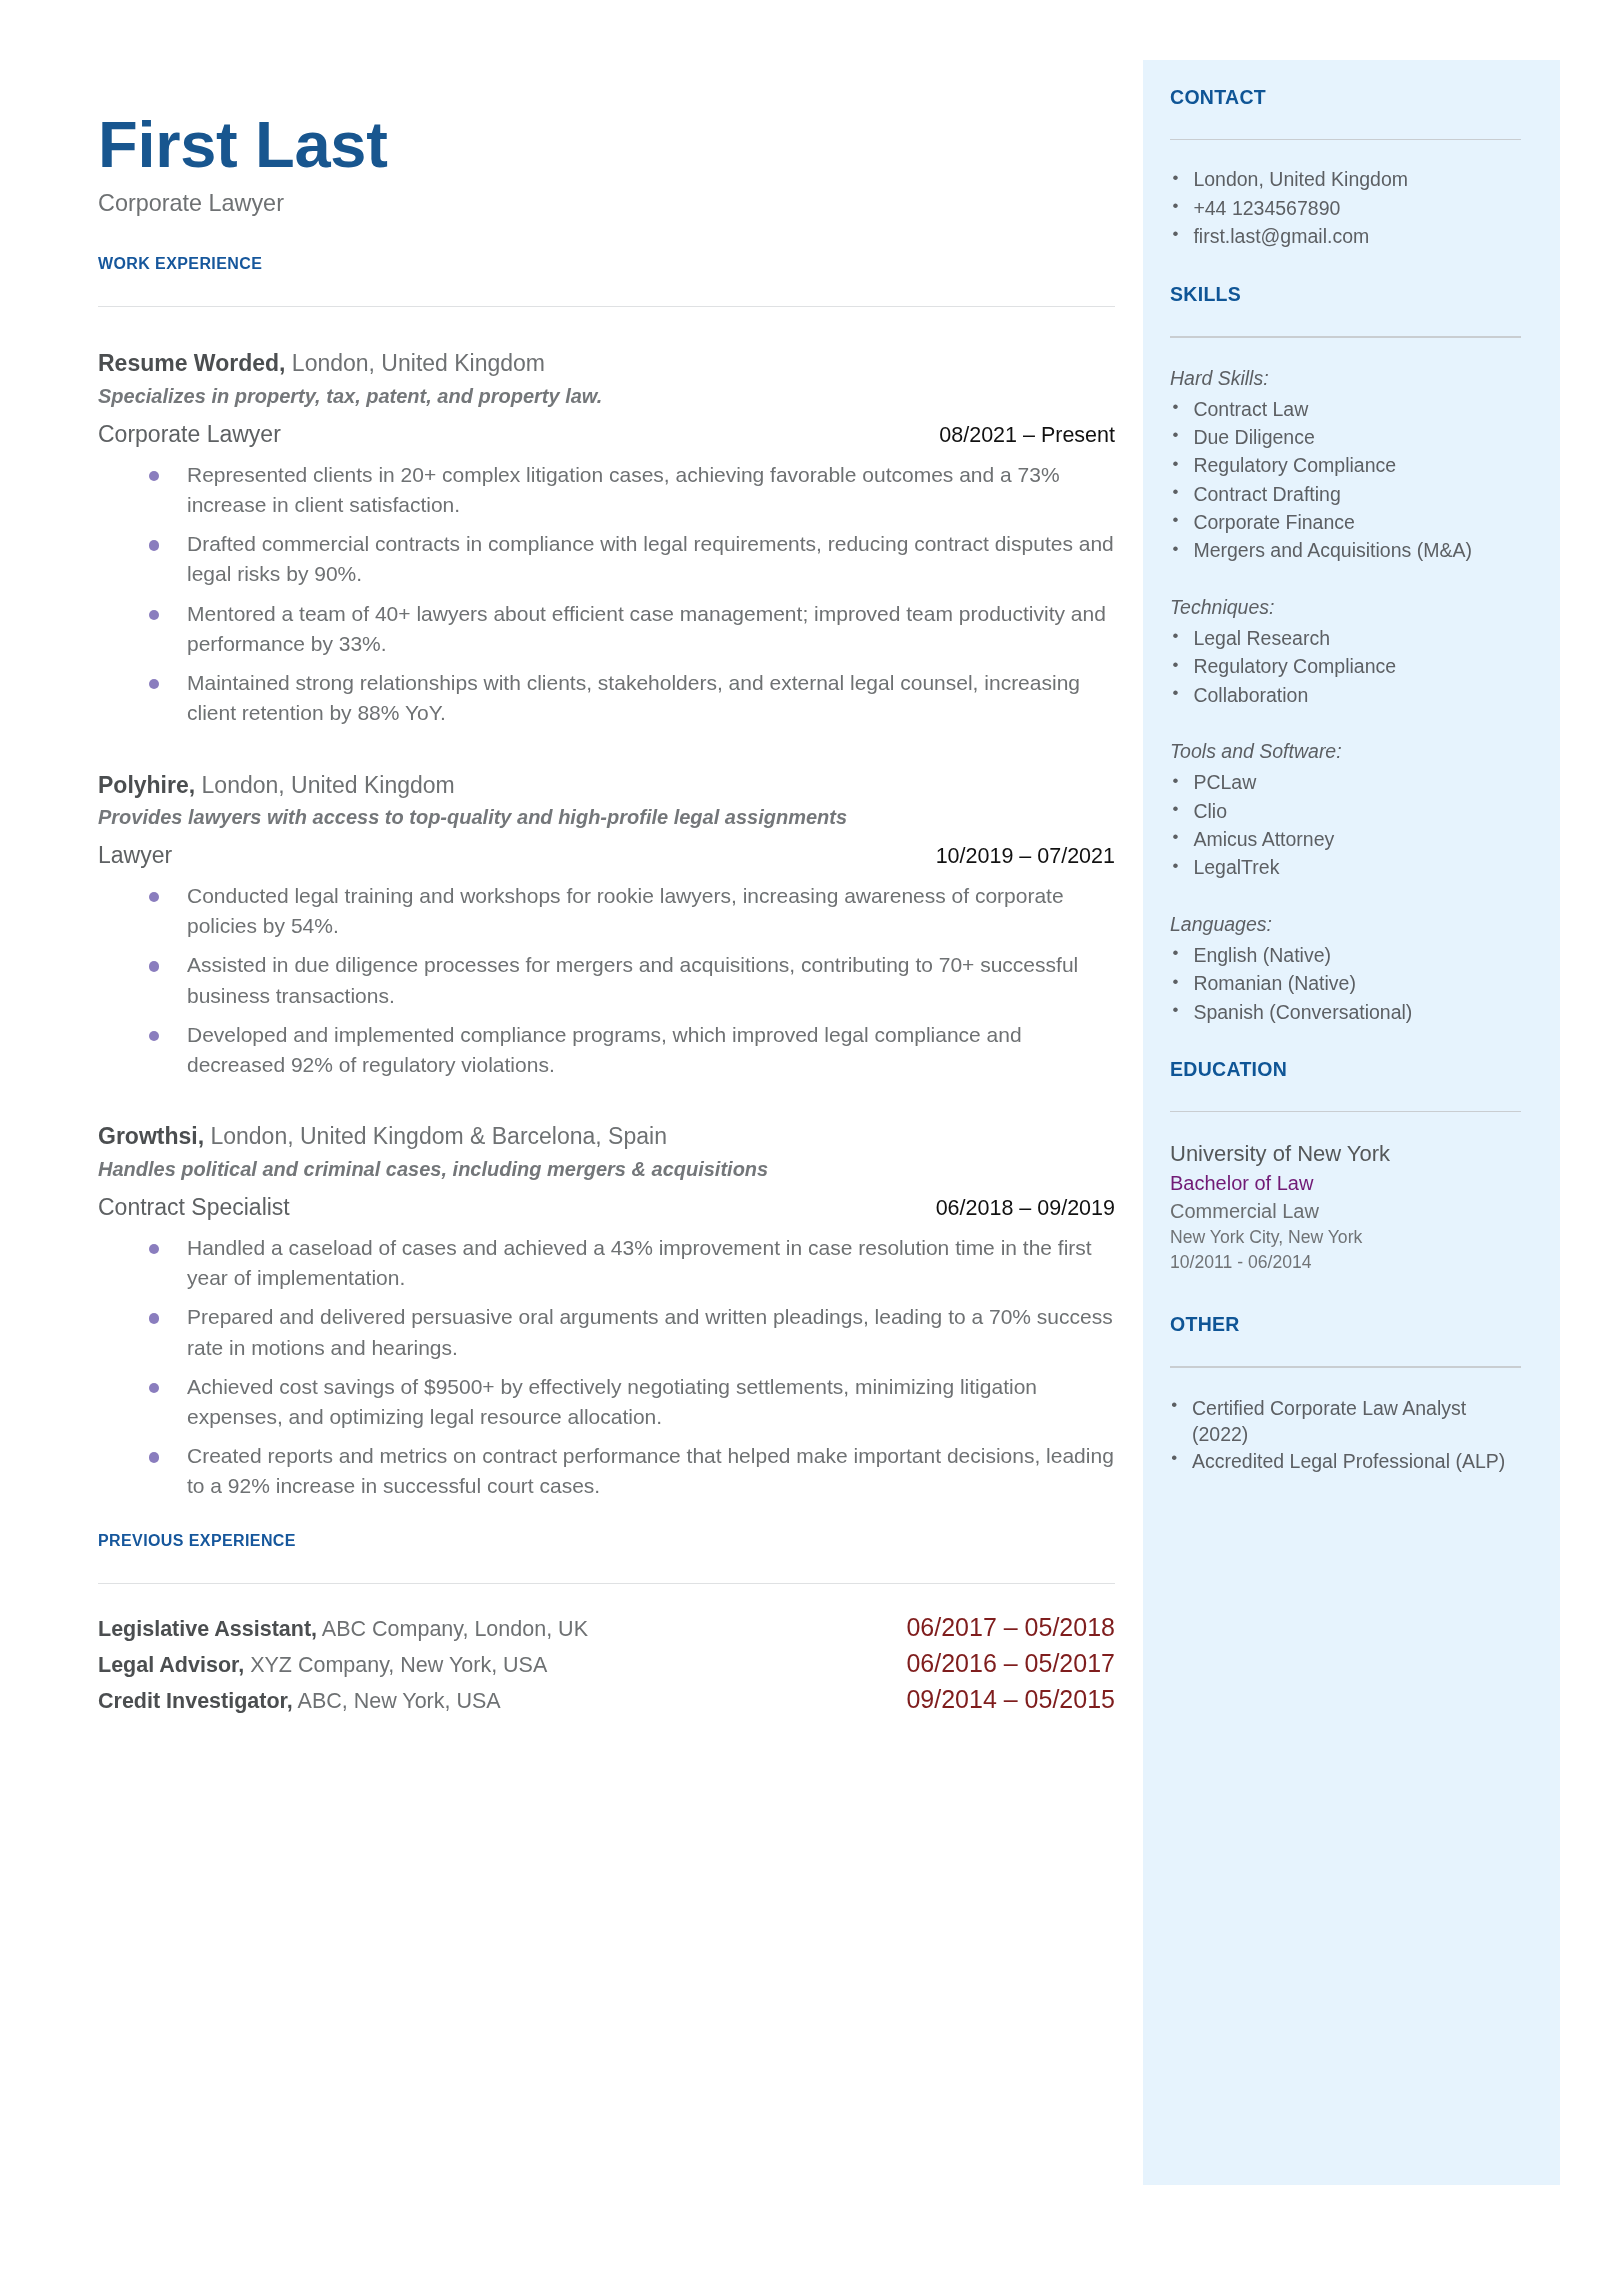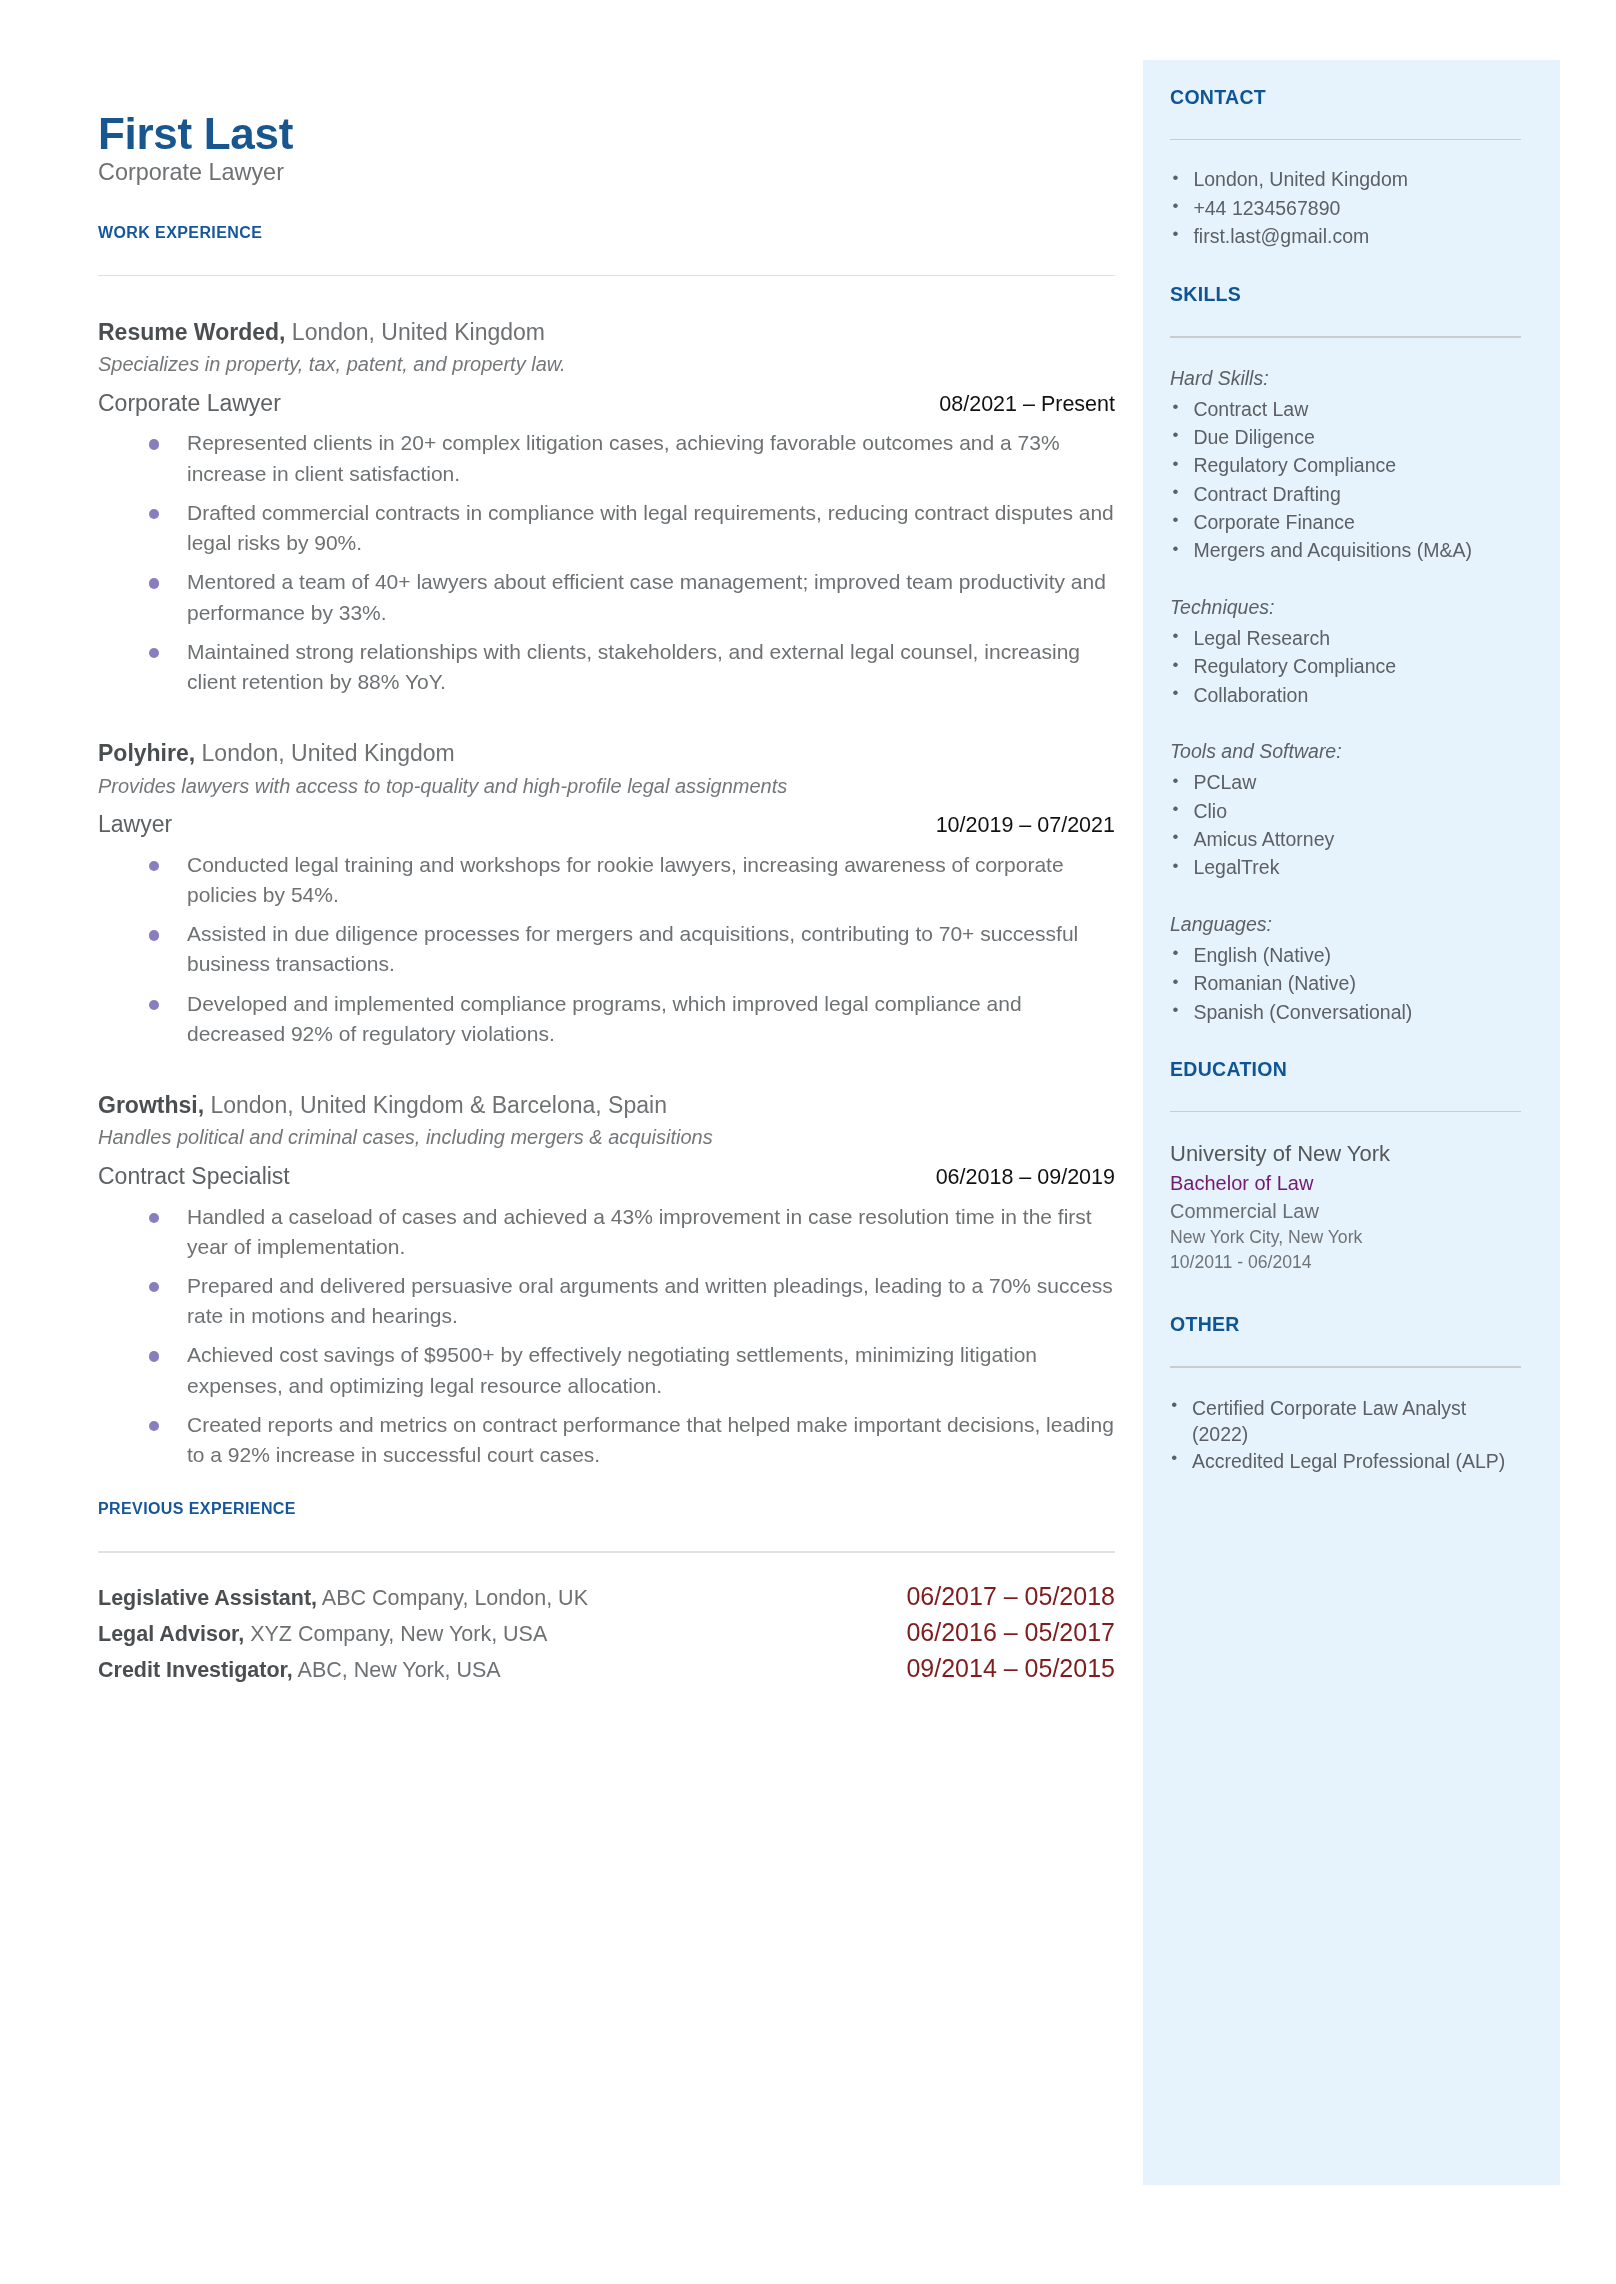--- a/index.html
+++ b/index.html
@@ -53,37 +53,37 @@
   }
   .other-list li::before {
     content:"\2022"; position:absolute; left:1.3px; top:-0.7px;
     font-size:17px; color:#5c5f63;
   }
 
   
   .main { position:absolute; left:98px; top:111px; width:1017px; }
 
   .name {
-    font-size:44px; font-weight:bold; color:#18568f;
-    letter-spacing:-0.3px; line-height:1.06; 
+    font-size:65px; font-weight:bold; color:#18568f;
+    letter-spacing:-0.3px; line-height:1.06; margin-bottom:9px;
   }
   .subtitle { font-size:23.4px; color:#6e7173; margin-bottom:38px; line-height:1.2; }
 
   .sec-head {
     font-size:16px; font-weight:bold; color:#16579c;
     letter-spacing:0.4px; margin-bottom:33px;
   }
   .sec-rule { height:1.3px; background:#dfe1e3; margin-bottom:29px; }
 
   .job { margin-bottom:30px; }
   .company { font-size:23px; color:#6e7173; line-height:1.32; margin-bottom:3.9px;margin-top:41px; }
   .company b { color:#4b4e50; font-weight:bold; }
   .company-desc {
     font-style:italic; font-size:20px; color:#74777a;
-    line-height:1.34; margin-bottom:11.7px;
+    line-height:1.34; margin-bottom:11.7px;font-weight:bold;
   }
   .role-row {
     display:flex; justify-content:space-between; align-items:baseline;
     margin-bottom:11.7px;
   }
   .role { font-size:23px; color:#5e6163; }
   .dates { font-size:21.5px; color:#111111; white-space:nowrap; }
 
   .bullets { list-style:none; margin-left:51px; }
   .bullets li {

